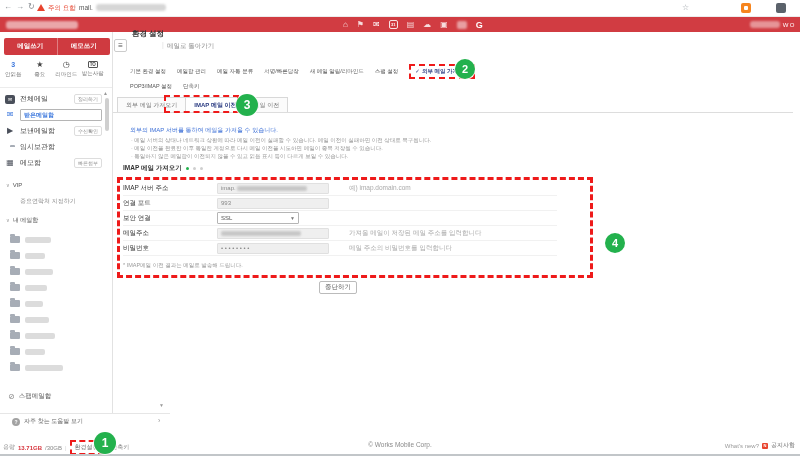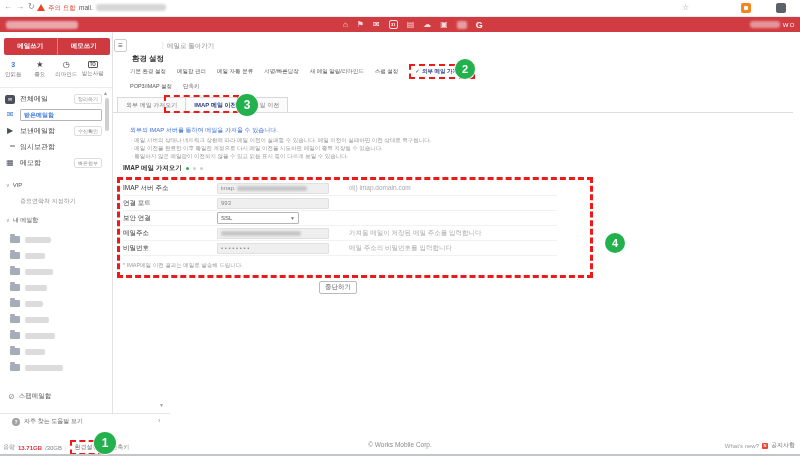--- a/index.html
+++ b/index.html
@@ -69,21 +69,21 @@
   .help-row { position:absolute; left:12px; top:417px; display:flex; align-items:center; gap:4px; }
   .help-ic { width:8px; height:8px; border-radius:50%; background:#a2a2a2; color:#fff; font-size:5px; display:flex; align-items:center; justify-content:center; font-weight:bold; }
   .help-lbl { font-size:6px; color:#666; }
   .help-chev { position:absolute; left:158px; top:417px; font-size:7px; color:#999; }
   .sb-scroll-up { position:absolute; left:103px; top:90px; font-size:5px; color:#9a9a9a; }
   .sb-thumb { position:absolute; left:105px; top:98px; width:4px; height:33px; background:#cfcfcf; border-radius:2px; }
   .sb-scroll-dn { position:absolute; left:159px; top:402px; font-size:5px; color:#9a9a9a; }
 
   
   .ham-box { position:absolute; left:114px; top:39px; width:13px; height:13px; border:1px solid #ccc; border-radius:2px; color:#555; font-size:8px; display:flex; align-items:center; justify-content:center; }
-  .page-title { position:absolute; left:132px; top:54px; font-size:7.5px; font-weight:bold; color:#333; }
+  .page-title { position:absolute; left:132px; top:29px; font-size:7.5px; font-weight:bold; color:#333; }
   .title-sep { position:absolute; left:162px; top:41px; font-size:7px; color:#ddd; }
   .back-link { position:absolute; left:167px; top:42px; font-size:6.5px; color:#888; }
   .menu-row { position:absolute; left:130px; display:flex; gap:11px; font-size:5.5px; color:#555; align-items:center; }
   .menu-sel { color:#293a80; font-weight:bold; border:2px dashed #ee1a1a; padding:2px 4px; }
   .menu-check { margin-right:2px; }
 
   .tabs { position:absolute; left:117px; top:97px; display:flex; height:16px; }
   .tab { font-size:6px; color:#777; background:#fbfbfb; border:1px solid #d8d8d8; padding:0 8px; display:flex; align-items:center; }
   .tab + .tab { border-left:none; }
   .tab.active { background:#fff; color:#293a80; font-weight:bold; border-bottom:1px solid #fff; }

